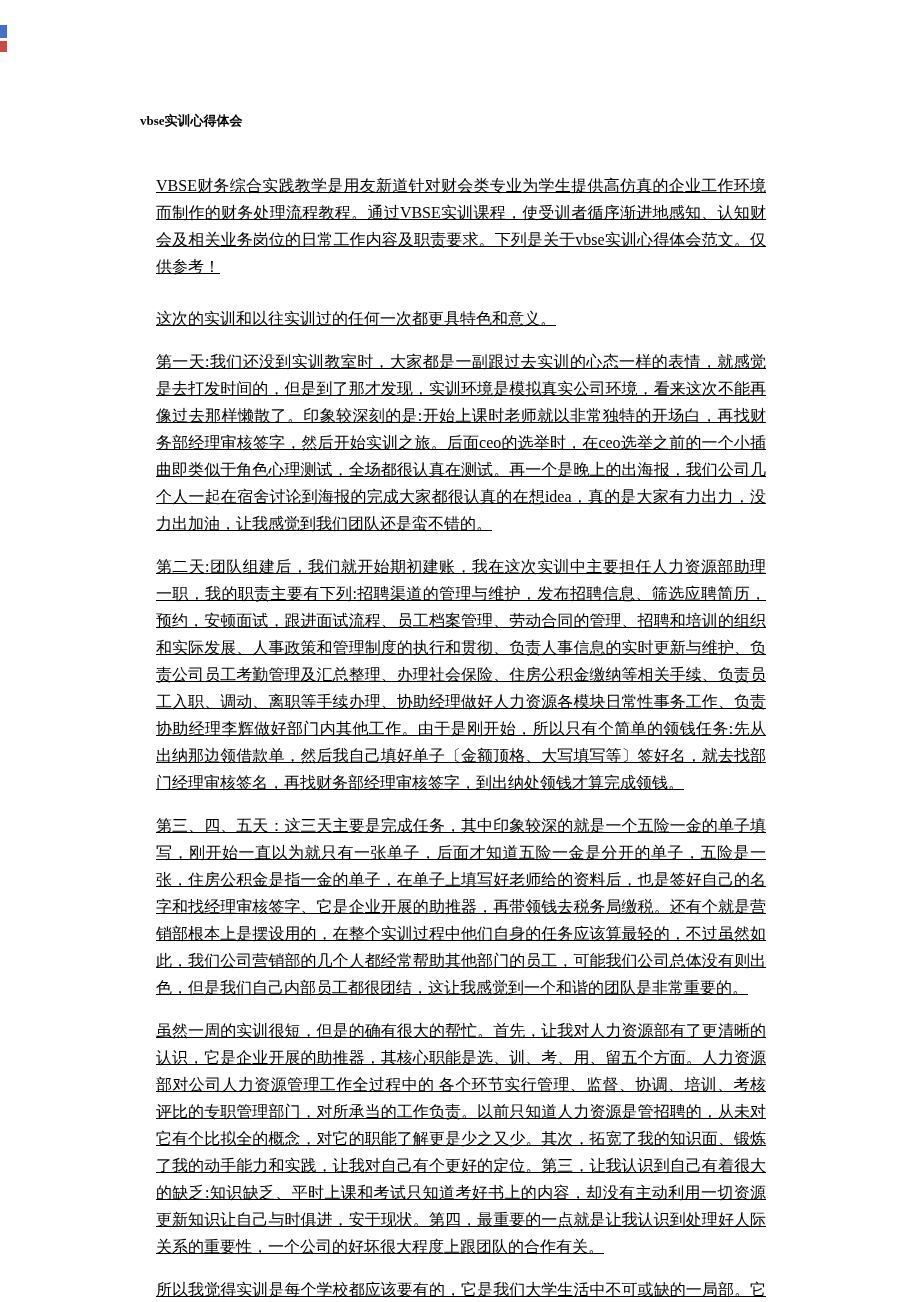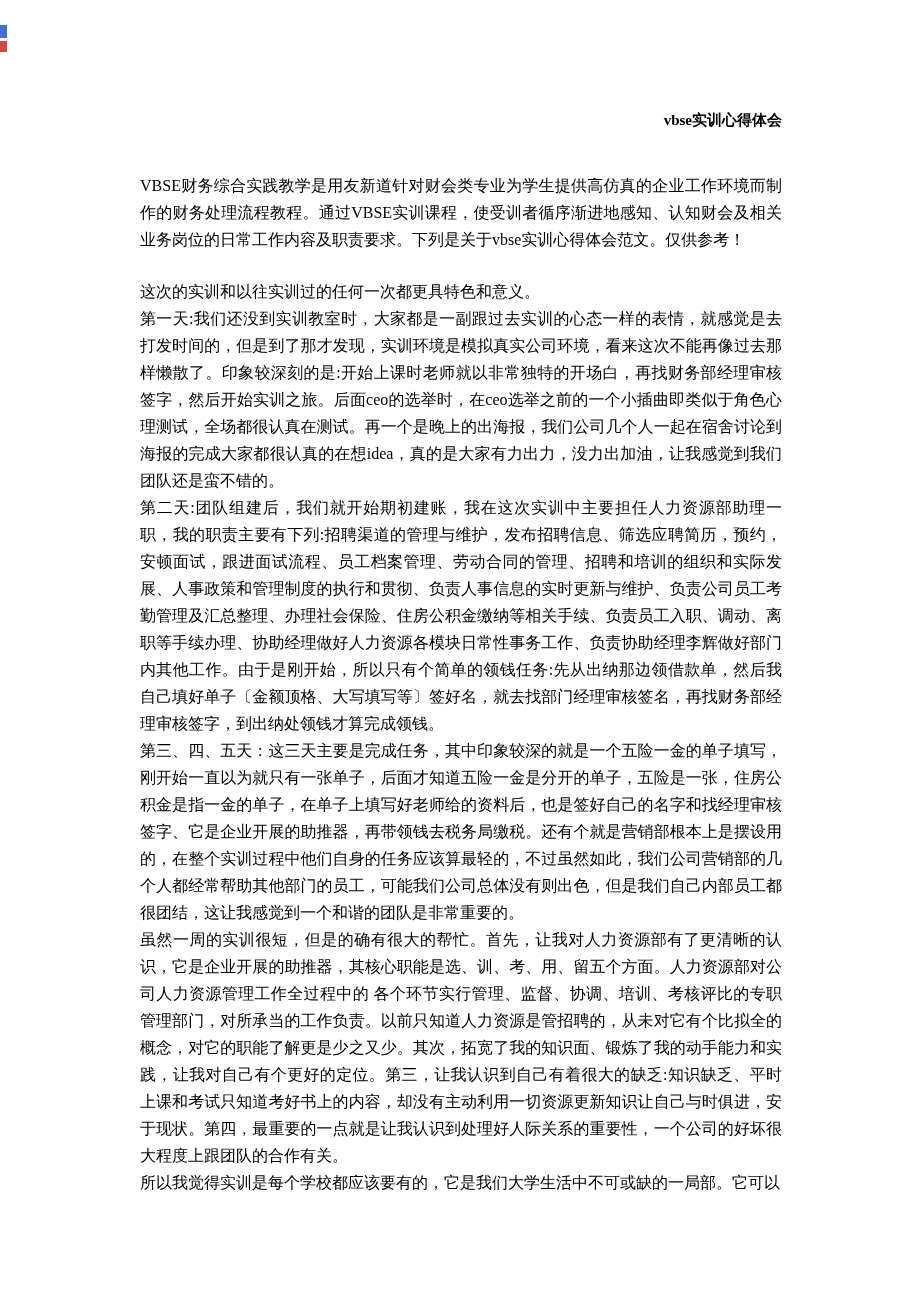--- a/index.html
+++ b/index.html
@@ -36,28 +36,29 @@
   .content {
     position: absolute;
     left: 140px;
     top: 107px;
     width: 642px;
     font-size: 16px;
     line-height: 27px;
   }
   .doc-title {
     margin: 0 0 38px 0;
-    font-size: 15px;
+    font-size: 13px;
     font-weight: bold;
-    text-align: right;
+    text-align: left;
   }
   .para {
-    margin: 0;
+    margin: 16px;
     text-align: justify;
     text-justify: inter-ideograph;
+    text-decoration: underline;
   }
   .intro {
     margin-bottom: 25px;
   }
   .section-heading {
     text-indent: 2em;
   }
 </style>
 </head>
 <body>

